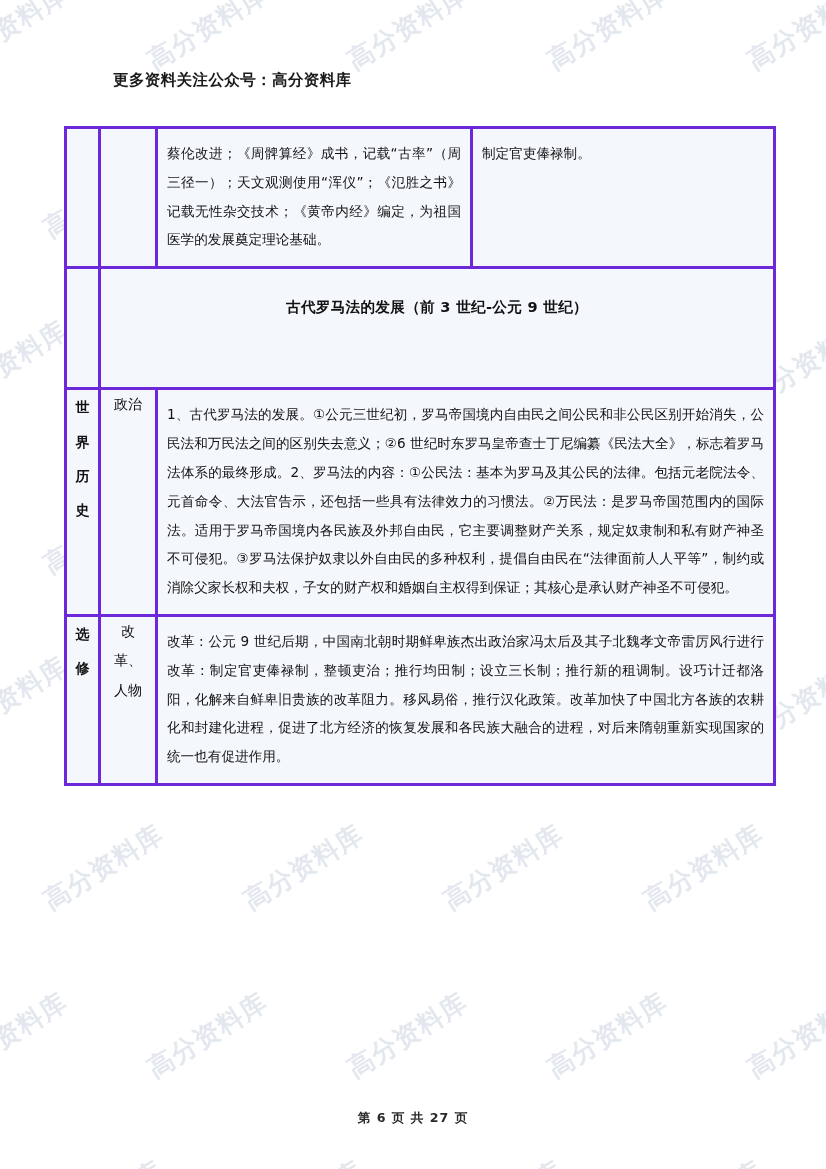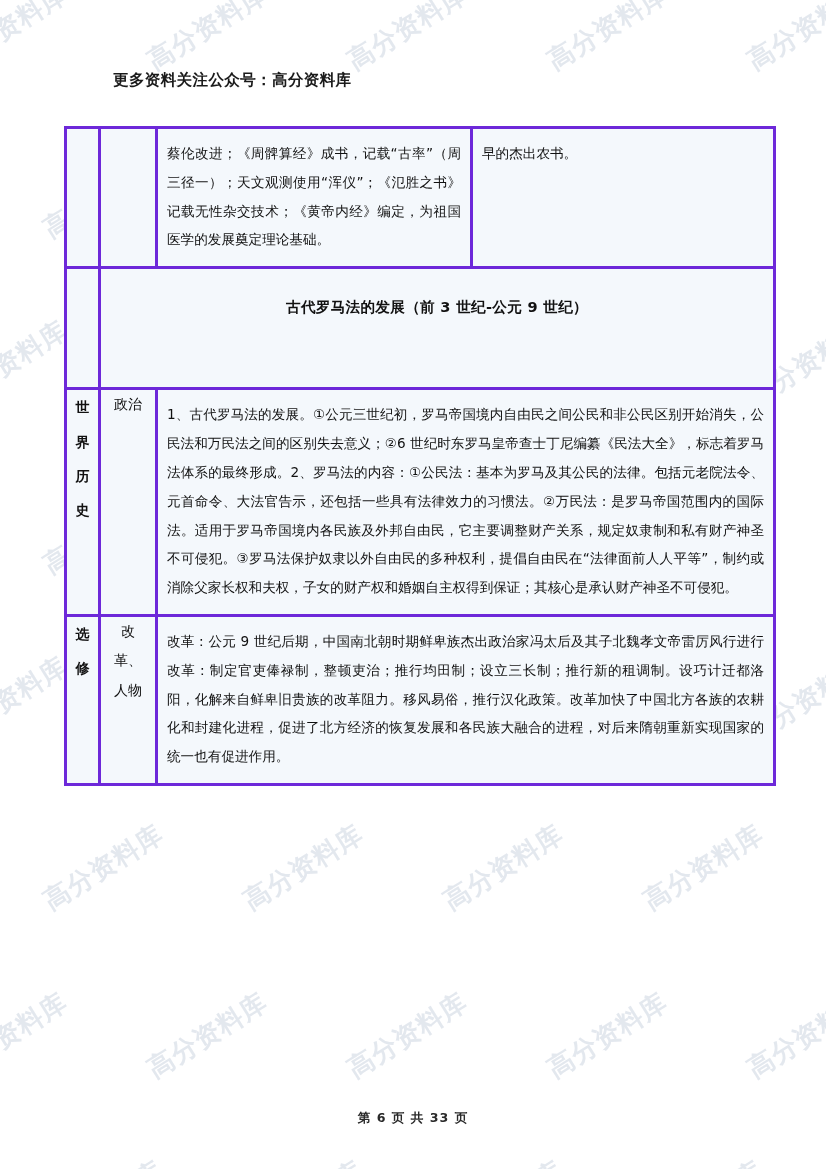--- a/index.html
+++ b/index.html
@@ -194,21 +194,21 @@
     </colgroup>
     <tbody>
 
       <tr>
         <td></td>
         <td></td>
         <td>
           <div class="cell-pad body-text">蔡伦改进；《周髀算经》成书，记载“古率”（周三径一）；天文观测使用“浑仪”；《氾胜之书》记载无性杂交技术；《黄帝内经》编定，为祖国医学的发展奠定理论基础。</div>
         </td>
         <td>
-          <div class="cell-pad body-text">早的杰出农书。</div>
+          <div class="cell-pad body-text">制定官吏俸禄制。</div>
         </td>
       </tr>
 
       <tr>
         <td class="tall-spacer"></td>
         <td colspan="3">
           <div class="section-title">古代罗马法的发展（前 3 世纪-公元 9 世纪）</div>
         </td>
       </tr>
 
@@ -246,15 +246,15 @@
           </div>
         </td>
         <td colspan="2">
           <div class="cell-pad body-text">改革：公元 9 世纪后期，中国南北朝时期鲜卑族杰出政治家冯太后及其子北魏孝文帝雷厉风行进行改革：制定官吏俸禄制，整顿吏治；推行均田制；设立三长制；推行新的租调制。设巧计迁都洛阳，化解来自鲜卑旧贵族的改革阻力。移风易俗，推行汉化政策。改革加快了中国北方各族的农耕化和封建化进程，促进了北方经济的恢复发展和各民族大融合的进程，对后来隋朝重新实现国家的统一也有促进作用。</div>
         </td>
       </tr>
 
     </tbody>
   </table>
 
-  <div id="page-footer">第 6 页 共 33 页</div>
+  <div id="page-footer">第 6 页 共 27 页</div>
 
 </div>
 
 </body></html>

